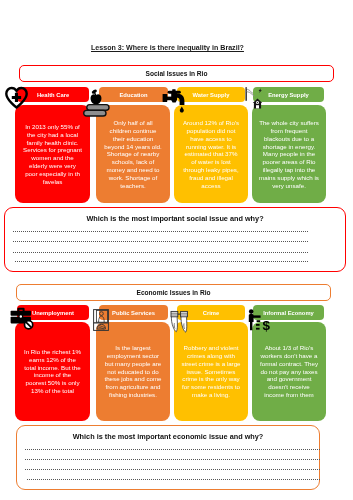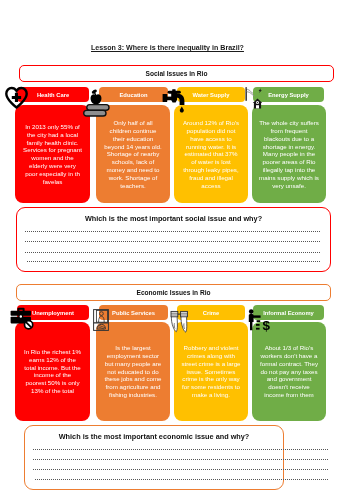--- a/index.html
+++ b/index.html
@@ -97,21 +97,21 @@
   <div class="card" style="left:96px;top:105.4px;width:74px;height:98px;background:#ed7d31;">
     <p>Only half of all children continue their education beyond 14 years old. Shortage of nearby schools, lack of money and need to work. Shortage of teachers.</p>
   </div>
   <div class="card" style="left:174px;top:105.4px;width:74px;height:98px;background:#ffc000;">
     <p>Around 12% of Rio's population did not have access to running water. It is estimated that 37% of water is lost through leaky pipes, fraud and illegal access</p>
   </div>
   <div class="card" style="left:252px;top:105.4px;width:74px;height:98px;background:#70ad47;">
     <p style="width:64.5px;">The whole city suffers from frequent blackouts due to a shortage in energy. Many people in the poorer areas of Rio illegally tap into the mains supply which is very unsafe.</p>
   </div>
 
-  <div class="qbox" style="left:16px;top:207px;width:315px;height:65px;border:1.5px solid #ff0000;">
+  <div class="qbox" style="left:4px;top:207px;width:342px;height:65px;border:1.5px solid #ff0000;">
     <div class="q" style="top:6px;">Which is the most important social issue and why?</div>
     <div class="lines">
       <div style="left:8.2px;width:295px;top:23px;"></div>
       <div style="left:8.2px;width:295px;top:33.3px;"></div>
       <div style="left:8.2px;width:295px;top:43.6px;"></div>
       <div style="left:10.2px;width:293px;top:53.3px;"></div>
     </div>
   </div>
 
   <div class="sec-header" style="left:16px;top:284px;width:315px;height:17px;border:1.4px solid #ed7d31;">
@@ -186,21 +186,21 @@
   <div class="card" style="left:96px;top:322.1px;width:74px;height:98.8px;background:#ed7d31;">
     <p>Is the largest employment sector but many people are not educated to do these jobs and come from agriculture and fishing industries.</p>
   </div>
   <div class="card" style="left:174px;top:322.1px;width:74px;height:98.8px;background:#ffc000;">
     <p style="width:61.5px;">Robbery and violent crimes along with street crime is a large issue. Sometimes crime is the only way for some residents to make a living.</p>
   </div>
   <div class="card" style="left:252px;top:322.1px;width:74px;height:98.8px;background:#70ad47;">
     <p>About 1/3 of Rio's workers don't have a formal contract. They do not pay any taxes and government doesn't receive income from them</p>
   </div>
 
-  <div class="qbox" style="left:24px;top:424.5px;width:260px;height:65px;border:1.5px solid #ed7d31;">
+  <div class="qbox" style="left:16px;top:424.5px;width:304px;height:65px;border:1.5px solid #ed7d31;">
     <div class="q" style="top:6px;">Which is the most important economic issue and why?</div>
     <div class="lines">
       <div style="left:8.2px;width:295px;top:23px;"></div>
       <div style="left:8.2px;width:295px;top:33.3px;"></div>
       <div style="left:8.2px;width:295px;top:43.6px;"></div>
       <div style="left:10.2px;width:293px;top:53.3px;"></div>
     </div>
   </div>
 
 </div>

